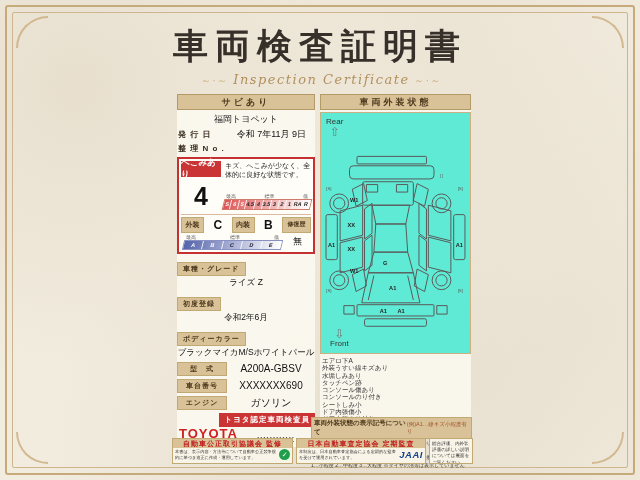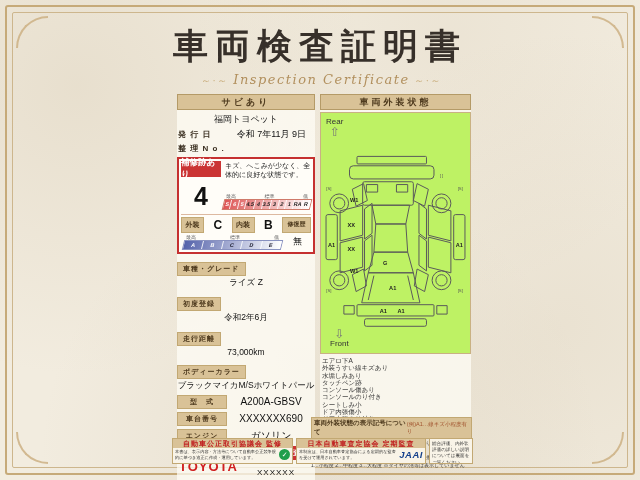--- a/index.html
+++ b/index.html
@@ -63,21 +63,21 @@
   .f-value{text-align:center;font-size:8.5px;color:#111;margin-top:1px;}
   .f-row{display:flex;align-items:center;margin-top:3px;}
   .f-row .f-label{width:38px;text-align:center;}
   .f-row .f-value{flex:1;margin-top:0;font-size:10px;}
 
   .toyota-block{position:relative;height:34px;margin-top:3px;}
   .inspector-badge{position:absolute;right:0;top:0;background:#cb3434;color:#fff;font-size:7.5px;font-weight:bold;padding:2px 5px;letter-spacing:1px;}
   .toyota-logo{position:absolute;left:2px;top:13px;color:#d02020;font-weight:bold;font-size:13px;letter-spacing:1px;}
   .inspector-name{position:absolute;right:20px;top:22px;font-size:8px;letter-spacing:1px;color:#111;}
 
-  .diagram-box{margin-top:2px;height:240px;background:#bef264;border:1px solid #c9b183;position:relative;}
+  .diagram-box{margin-top:2px;height:240px;background:#5eead4;border:1px solid #c9b183;position:relative;}
   .dir{position:absolute;font-size:8px;color:#333;text-align:center;line-height:1;}
   .dir .arrow{display:block;font-size:12px;color:#777;}
   .dir.rear{top:5px;left:5px;}
   .dir.front{bottom:5px;left:9px;}
   .car-svg{position:absolute;top:19px;left:3px;}
   .car-svg *{vector-effect:non-scaling-stroke;}
   .car-svg .ln{fill:none;stroke:#5a5a5a;stroke-width:1;}
   .car-svg text{fill:#222;font-family:"Liberation Sans",sans-serif;font-weight:bold;font-size:6px;text-anchor:middle;}
   .car-svg text.bracket{font-weight:normal;font-size:4.5px;fill:#555;}
 
@@ -122,21 +122,21 @@
     <span class="k">発 行 日</span>
     <span class="v">令和 7年11月 9日</span>
   </div>
   <div class="kv">
     <span class="k">整 理 N o .</span>
     <span class="v"></span>
   </div>
 
   <div class="rating-box">
     <div class="r1">
-      <div class="r-label">補修跡あり</div>
+      <div class="r-label">へこみあり</div>
       <div class="r-comment">キズ、へこみが少なく、全体的に良好な状態です。</div>
     </div>
     <div class="r2">
       <div class="r-value">4</div>
       <div class="r-scale">
         <div class="scale-labels">
           <span>最高</span>
           <span>標準</span>
           <span>低</span>
         </div>
@@ -183,24 +183,20 @@
 
   <div class="f-stack">
     <span class="f-label">車種・グレード</span>
     <div class="f-value">ライズ Z</div>
   </div>
   <div class="f-stack">
     <span class="f-label">初度登録</span>
     <div class="f-value">令和2年6月</div>
   </div>
   <div class="f-stack">
-    <span class="f-label">走行距離</span>
-    <div class="f-value">73,000km</div>
-  </div>
-  <div class="f-stack">
     <span class="f-label">ボディーカラー</span>
     <div class="f-value">ブラックマイカM/Sホワイトパール</div>
   </div>
   <div class="f-row">
     <span class="f-label">型　式</span>
     <div class="f-value">A200A-GBSV</div>
   </div>
   <div class="f-row">
     <span class="f-label">車台番号</span>
     <div class="f-value">XXXXXXX690</div>

